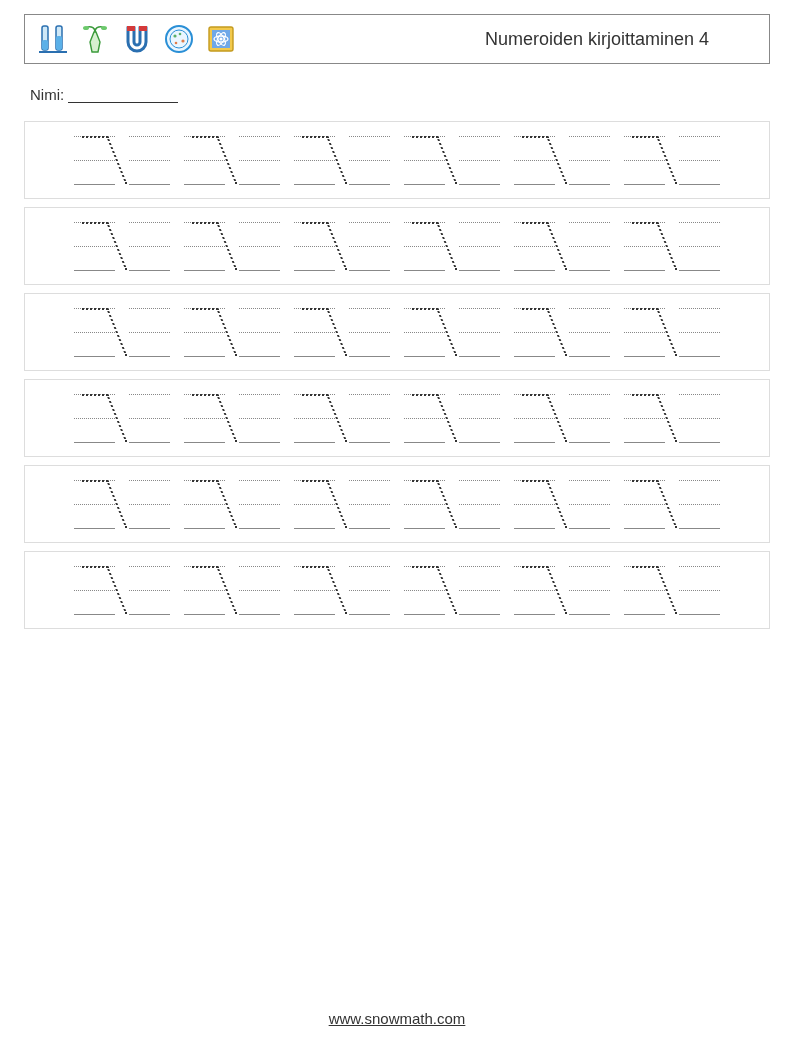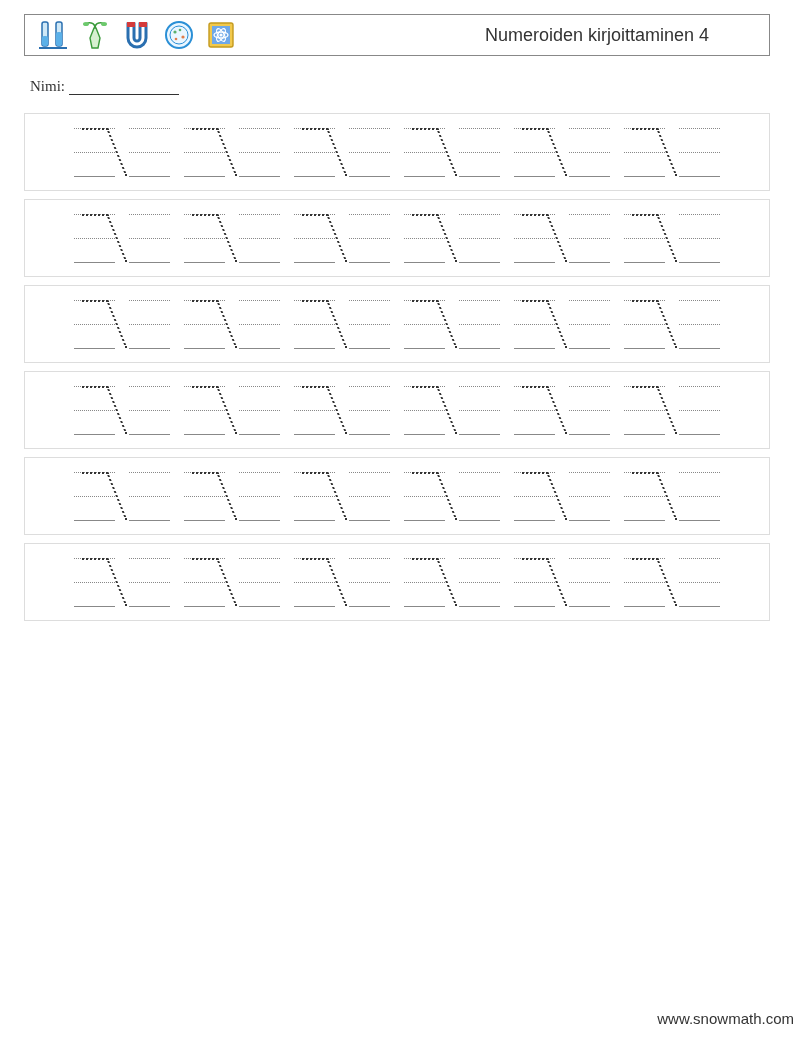--- a/index.html
+++ b/index.html
@@ -11,21 +11,21 @@
     background: #ffffff;
     font-family: Arial, Helvetica, sans-serif;
     color: #333;
     position: relative;
   }
   .page {
     padding: 14px 24px 0 24px;
   }
   .header {
     border: 1px solid #888;
-    height: 42px;
+    height: 50px;
     display: flex;
     align-items: center;
     justify-content: space-between;
     padding: 0 10px;
   }
   .icons {
     display: flex;
     gap: 6px;
     align-items: center;
   }
@@ -41,21 +41,21 @@
     color: #333;
     padding-right: 50px;
   }
   .meta-row {
     display: flex;
     justify-content: space-between;
     font-size: 15px;
     color: #333;
     margin: 22px 6px 18px 6px;
   }
-  .meta-left, .meta-right { display:flex; gap:24px;font-family:Liberation Serif, serif; }
+  .meta-left, .meta-right { display:flex; gap:24px; }
   .blank-line {
     display: inline-block;
     border-bottom: 1px solid #333;
     height: 14px;
     vertical-align: bottom;
   }
   .practice-rows {
     display: flex;
     flex-direction: column;
     gap: 8px;
@@ -102,23 +102,24 @@
     top: 0; right: 0;
     width: 2px; height: 48px;
     transform-origin: top right;
     transform: skewX(22deg);
     border-right: 2px dotted #333;
   }
   .footer {
     position: absolute;
     bottom: 26px;
     left: 0; right: 0;
-    text-align: right;
+    text-align: center;
     font-size: 15px;
     color: #333;
+    text-decoration: underline;
   }
 </style>
 </head>
 <body>
 
 <div class="page">
 
   <div class="header">
     <div class="icons">
       <div class="icon-wrap">

